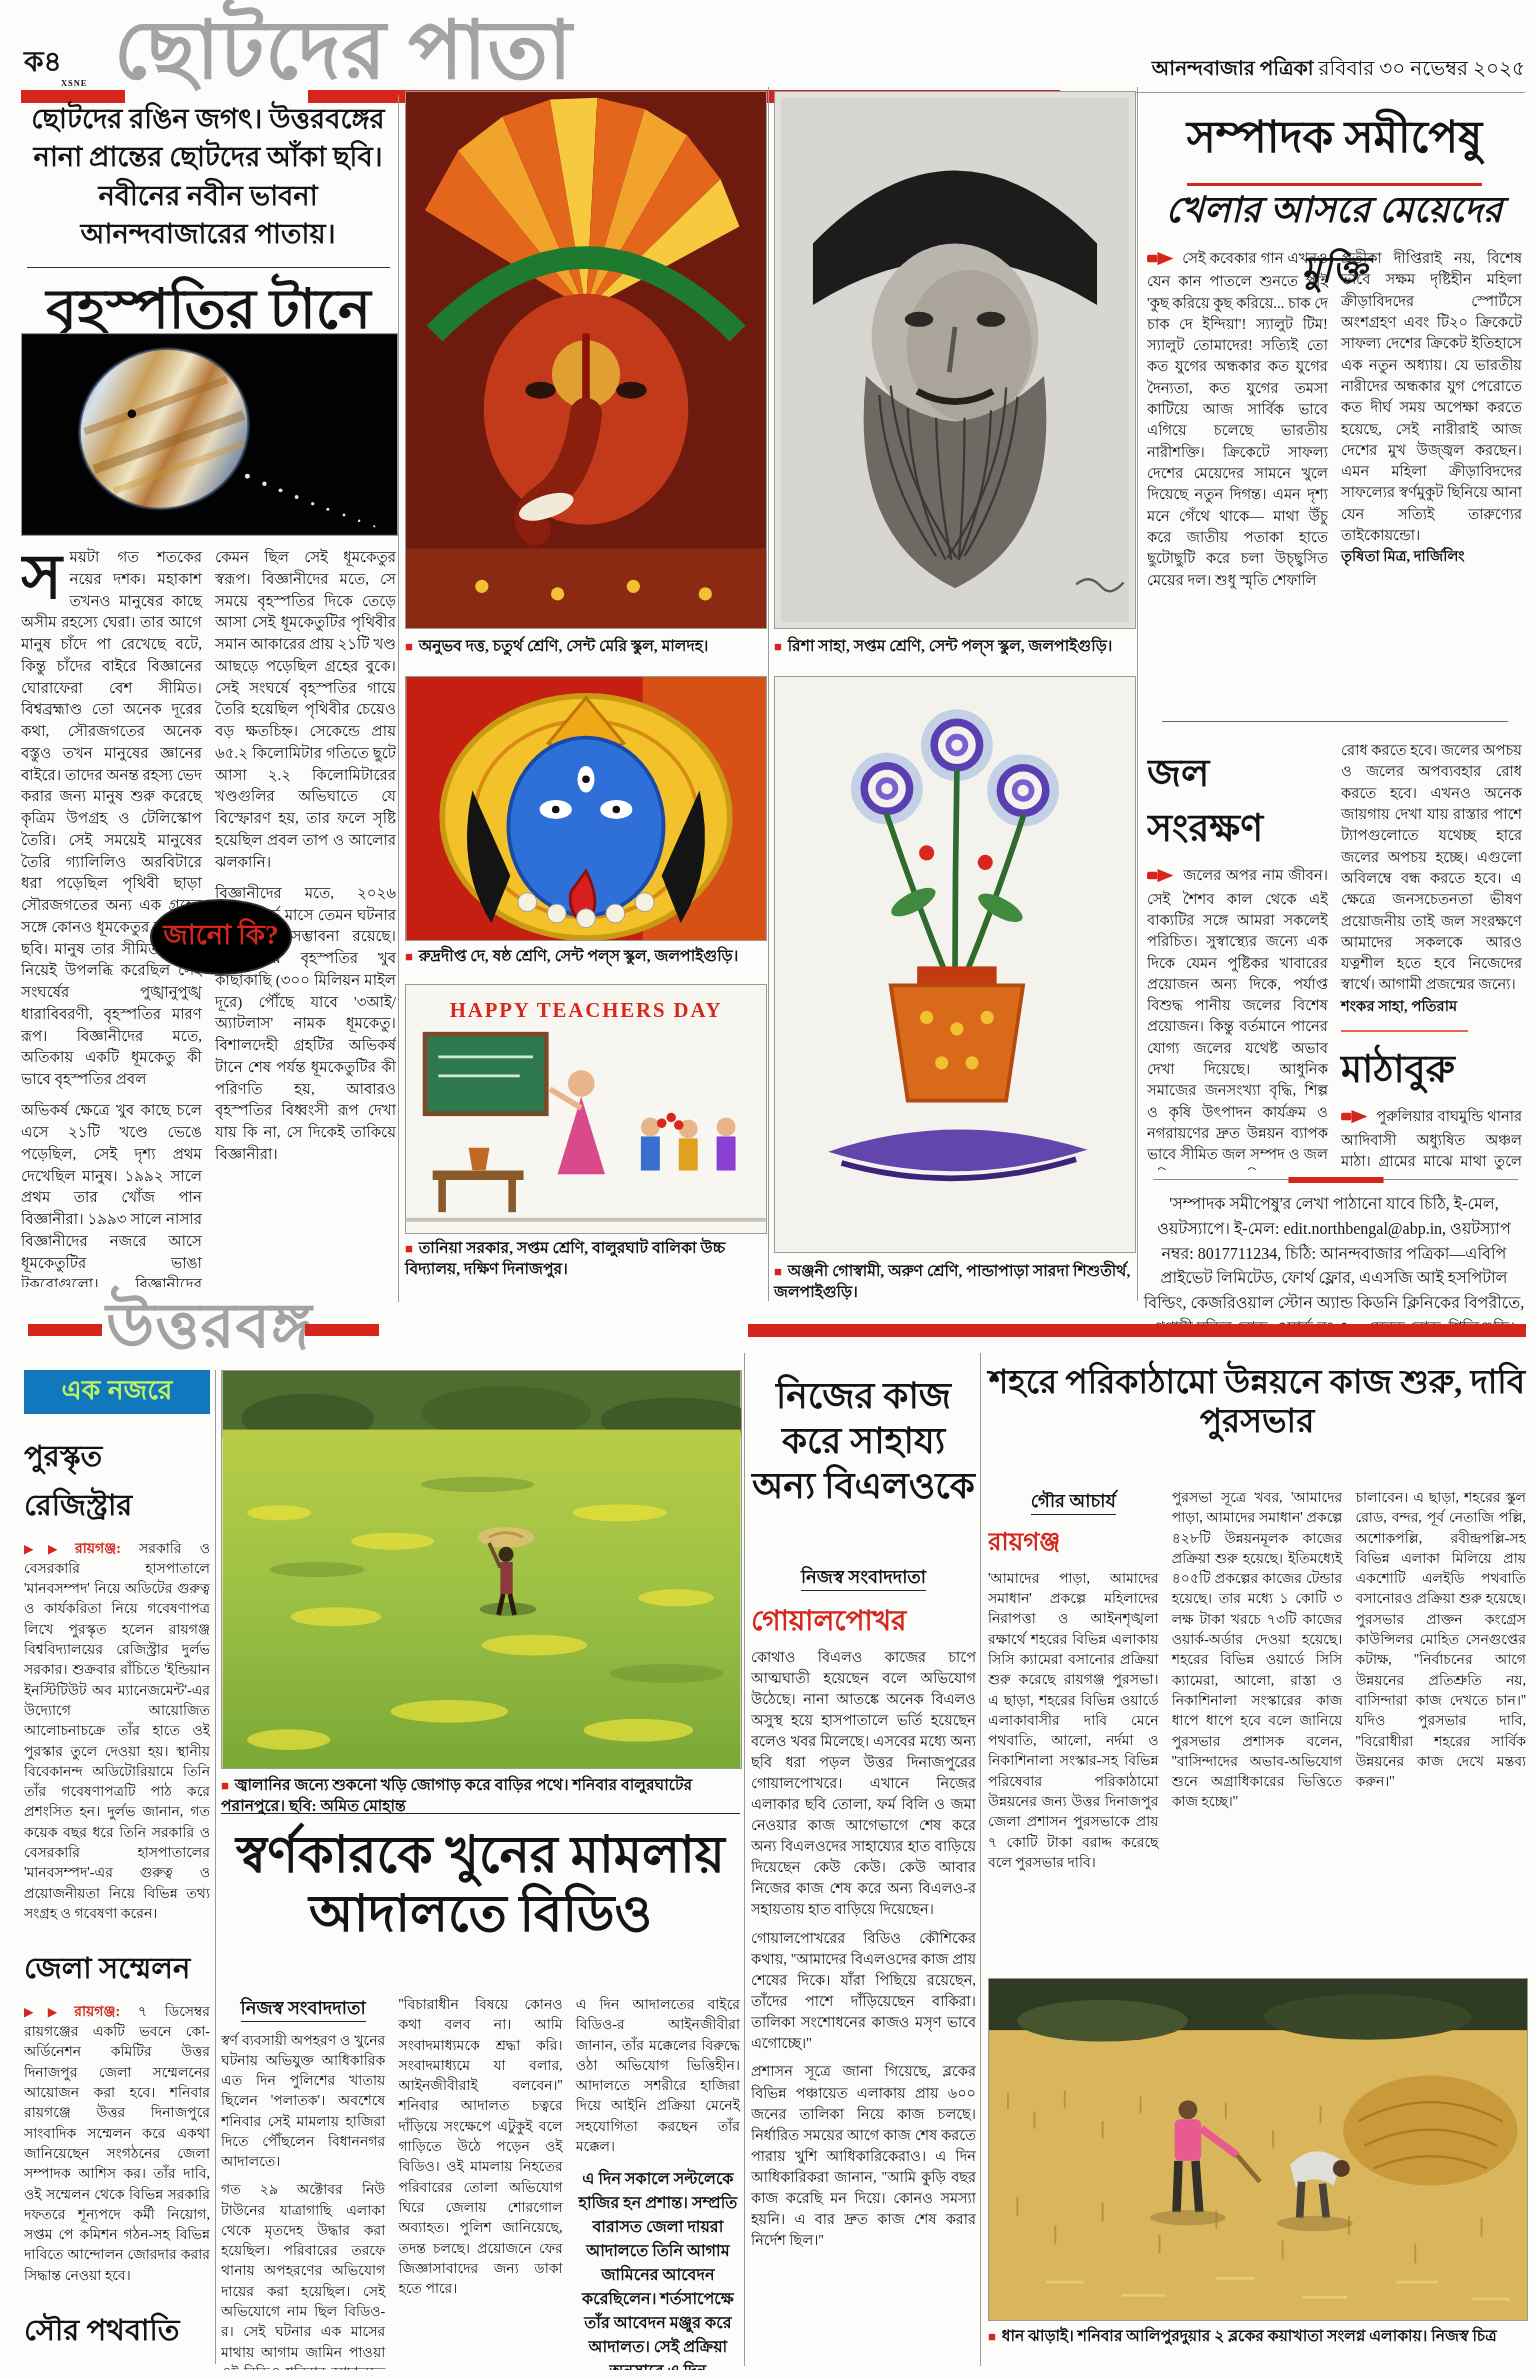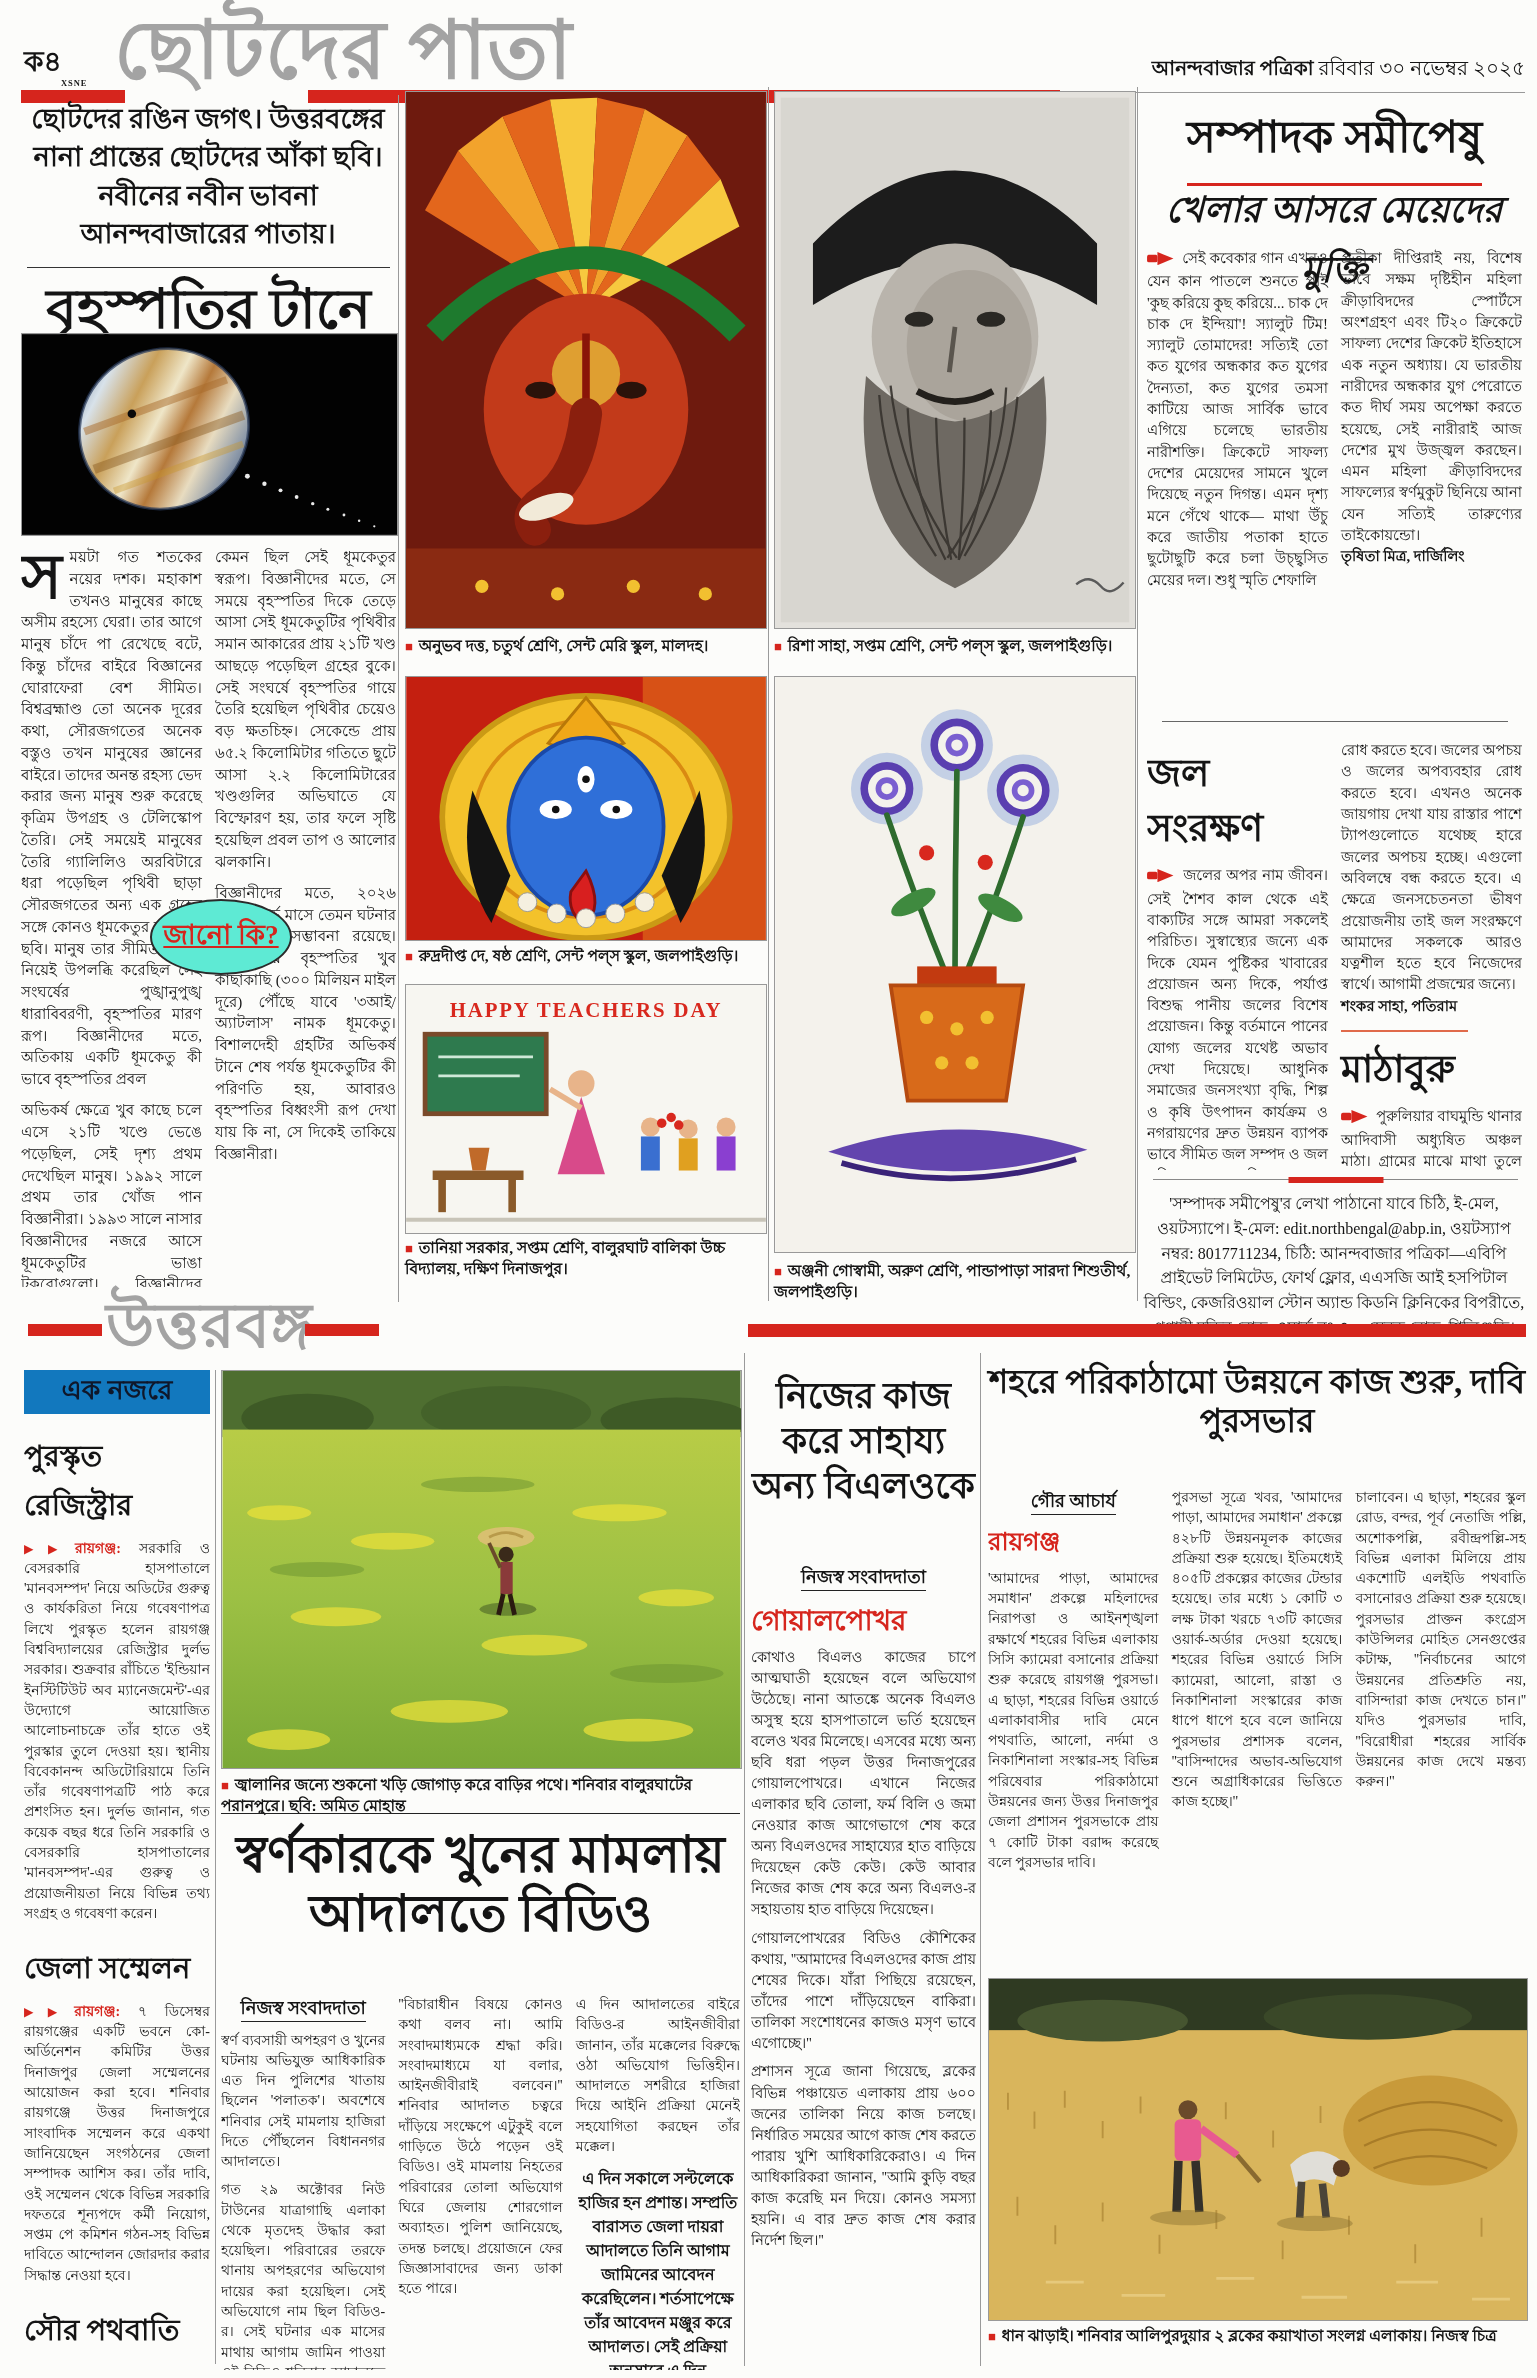--- a/index.html
+++ b/index.html
@@ -96,21 +96,21 @@
     <div>
       <span class="dropcap">স</span>
       <span>ময়টা গত শতকের নয়ের দশক। মহাকাশ তখনও মানুষের কাছে অসীম রহস্যে ঘেরা। তার আগে মানুষ চাঁদে পা রেখেছে বটে, কিন্তু চাঁদের বাইরে বিজ্ঞানের ঘোরাফেরা বেশ সীমিত। বিশ্বব্রহ্মাণ্ড তো অনেক দূরের কথা, সৌরজগতের অনেক বস্তুও তখন মানুষের জ্ঞানের বাইরে। তাদের অনন্ত রহস্য ভেদ করার জন্য মানুষ শুরু করেছে কৃত্রিম উপগ্রহ ও টেলিস্কোপ তৈরি। সেই সময়েই মানুষের তৈরি গ্যালিলিও অরবিটারে ধরা পড়েছিল পৃথিবী ছাড়া সৌরজগতের অন্য এক গ্রহের সঙ্গে কোনও ধূমকেতুর সংঘর্ষের ছবি। মানুষ তার সীমিত ক্ষমতা নিয়েই উপলব্ধি করেছিল সেই সংঘর্ষের পুঙ্খানুপুঙ্খ ধারাবিবরণী, বৃহস্পতির মারণ রূপ। বিজ্ঞানীদের মতে, অতিকায় একটি ধূমকেতু কী ভাবে বৃহস্পতির প্রবল</span>
       <p style="margin-top:9.5px;">অভিকর্ষ ক্ষেত্রে খুব কাছে চলে এসে ২১টি খণ্ডে ভেঙে পড়েছিল, সেই দৃশ্য প্রথম দেখেছিল মানুষ। ১৯৯২ সালে প্রথম তার খোঁজ পান বিজ্ঞানীরা। ১৯৯৩ সালে নাসার বিজ্ঞানীদের নজরে আসে ধূমকেতুটির ভাঙা টুকরোগুলো। বিজ্ঞানীদের হিসেবে, টুকরোগুলো সেকেন্ডে প্রায় ৬৫.২ কিলোমিটার গতিতে বৃহস্পতির বুকে আছড়ে পড়ে। সেই ঘটনা আজও পরিচিত হয়ে আছে ইতিহাসে। ২১ দিনেই তাকিয়ে বিজ্ঞানীরা।</p>
     </div>
     <div>
       <span>কেমন ছিল সেই ধূমকেতুর স্বরূপ। বিজ্ঞানীদের মতে, সে সময়ে বৃহস্পতির দিকে তেড়ে আসা সেই ধূমকেতুটির পৃথিবীর সমান আকারের প্রায় ২১টি খণ্ড আছড়ে পড়েছিল গ্রহের বুকে। সেই সংঘর্ষে বৃহস্পতির গায়ে তৈরি হয়েছিল পৃথিবীর চেয়েও বড় ক্ষতচিহ্ন। সেকেন্ডে প্রায় ৬৫.২ কিলোমিটার গতিতে ছুটে আসা ২.২ কিলোমিটারের খণ্ডগুলির অভিঘাতে যে বিস্ফোরণ হয়, তার ফলে সৃষ্টি হয়েছিল প্রবল তাপ ও আলোর ঝলকানি।</span>
       <p style="margin-top:9.5px;">বিজ্ঞানীদের মতে, ২০২৬ সালের মার্চ মাসে তেমন ঘটনার পুনরাবৃত্তির সম্ভাবনা রয়েছে। ওই সময় বৃহস্পতির খুব কাছাকাছি (৩০০ মিলিয়ন মাইল দূরে) পৌঁছে যাবে '৩আই/অ্যাটলাস' নামক ধূমকেতু। বিশালদেহী গ্রহটির অভিকর্ষ টানে শেষ পর্যন্ত ধূমকেতুটির কী পরিণতি হয়, আবারও বৃহস্পতির বিধ্বংসী রূপ দেখা যায় কি না, সে দিকেই তাকিয়ে বিজ্ঞানীরা।</p>
     </div>
   </div>
-  <div class="abs" style="left:150px;top:899px;width:138px;height:72px;background:#5eead4;border:2.4px solid #2a2a2a;border-radius:50%;display:flex;align-items:center;justify-content:center;font-size:27.4px;font-weight:700;color:#d6251d;text-decoration:underline;">জানো কি?</div>
+  <div class="abs" style="left:150px;top:899px;width:138px;height:72px;background:#000000;border:2.4px solid #2a2a2a;border-radius:50%;display:flex;align-items:center;justify-content:center;font-size:27.4px;font-weight:700;color:#d6251d;">জানো কি?</div>
 
   <svg class="abs art" style="left:405px;top:91px;" width="360" height="536" viewBox="0 0 380 566">
     <rect width="380" height="566" fill="#6e1a0e"></rect>
     <g>
       <polygon points="190,230 20,125 55,62" fill="#e3661c"></polygon>
         <polygon points="190,230 55,62 102,26" fill="#f2a32c"></polygon>
       <polygon points="190,230 102,26 152,8" fill="#e3661c"></polygon>
         <polygon points="190,230 152,8 202,6" fill="#f7c93f"></polygon>
       <polygon points="190,230 202,6 252,18" fill="#e3661c"></polygon>
         <polygon points="190,230 252,18 297,46" fill="#f2a32c"></polygon>
@@ -305,21 +305,21 @@
 
   <div class="abs redbar" style="left:28px;top:1324px;width:74px;height:12.3px;"></div>
   <div class="abs gray-title" style="left:106px;top:1295px;font-size:62px;line-height:1;">উত্তরবঙ্গ</div>
   <div class="abs redbar" style="left:305px;top:1324px;width:74px;height:12.3px;"></div>
   <div class="abs redbar" style="left:748px;top:1324px;width:778px;height:13.2px;"></div>
 
   <div class="vr" style="left:215px;top:1370px;height:994px;"></div>
   <div class="vr" style="left:744px;top:1353px;height:1013px;"></div>
   <div class="vr" style="left:980px;top:1353px;height:1013px;"></div>
 
-  <div class="abs" style="left:24px;top:1370px;width:186px;height:44px;background:#1278be;color:#0f172a;display:flex;align-items:center;justify-content:center;font-size:26.5px;font-weight:700;font-family:'Liberation Sans',sans-serif;">এক নজরে</div>
+  <div class="abs" style="left:24px;top:1370px;width:186px;height:44px;background:#1278be;color:#bef264;display:flex;align-items:center;justify-content:center;font-size:26.5px;font-weight:700;font-family:'Liberation Sans',sans-serif;">এক নজরে</div>
   <div class="abs" style="left:24px;top:1412px;width:186px;height:956px;overflow:hidden;">
     <div class="glance-item">
       <h3>পুরস্কৃত রেজিস্ট্রার</h3>
       <span class="gi-txt"><span class="gbul">▶▶</span><span class="gdate">রায়গঞ্জ:</span> <span>সরকারি ও বেসরকারি হাসপাতালে 'মানবসম্পদ' নিয়ে অডিটের গুরুত্ব ও কার্যকরিতা নিয়ে গবেষণাপত্র লিখে পুরস্কৃত হলেন রায়গঞ্জ বিশ্ববিদ্যালয়ের রেজিস্ট্রার দুর্লভ সরকার। শুক্রবার রাঁচিতে 'ইন্ডিয়ান ইনস্টিটিউট অব ম্যানেজমেন্ট'-এর উদ্যোগে আয়োজিত আলোচনাচক্রে তাঁর হাতে ওই পুরস্কার তুলে দেওয়া হয়। স্থানীয় বিবেকানন্দ অডিটোরিয়ামে তিনি তাঁর গবেষণাপত্রটি পাঠ করে প্রশংসিত হন। দুর্লভ জানান, গত কয়েক বছর ধরে তিনি সরকারি ও বেসরকারি হাসপাতালের 'মানবসম্পদ'-এর গুরুত্ব ও প্রয়োজনীয়তা নিয়ে বিভিন্ন তথ্য সংগ্রহ ও গবেষণা করেন।</span></span>
     </div>
     <div class="glance-item">
       <h3>জেলা সম্মেলন</h3>
       <span class="gi-txt"><span class="gbul">▶▶</span><span class="gdate">রায়গঞ্জ:</span> <span>৭ ডিসেম্বর রায়গঞ্জের একটি ভবনে কো-অর্ডিনেশন কমিটির উত্তর দিনাজপুর জেলা সম্মেলনের আয়োজন করা হবে। শনিবার রায়গঞ্জে উত্তর দিনাজপুরে সাংবাদিক সম্মেলন করে একথা জানিয়েছেন সংগঠনের জেলা সম্পাদক আশিস কর। তাঁর দাবি, ওই সম্মেলন থেকে বিভিন্ন সরকারি দফতরে শূন্যপদে কর্মী নিয়োগ, সপ্তম পে কমিশন গঠন-সহ বিভিন্ন দাবিতে আন্দোলন জোরদার করার সিদ্ধান্ত নেওয়া হবে।</span></span>
     </div>
     <div class="glance-item">

